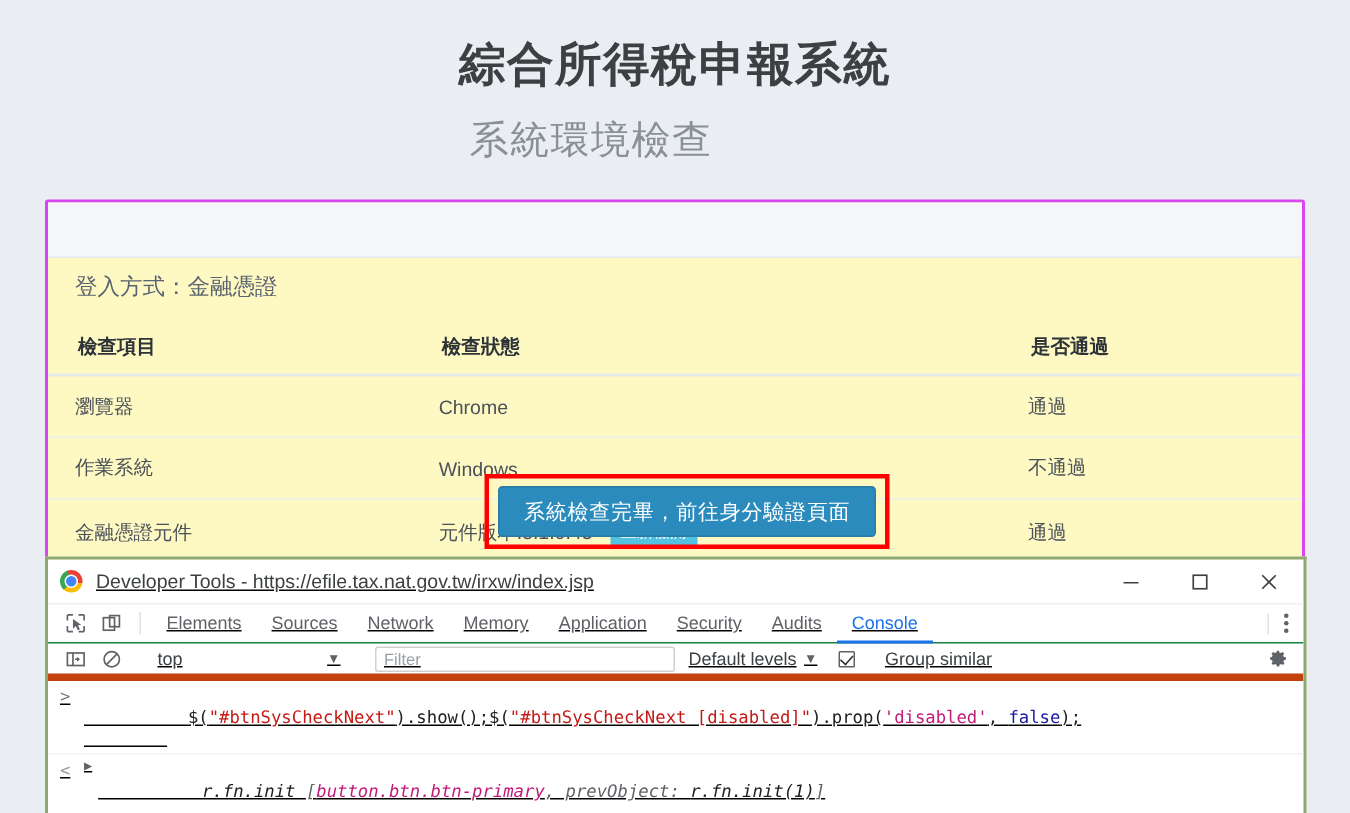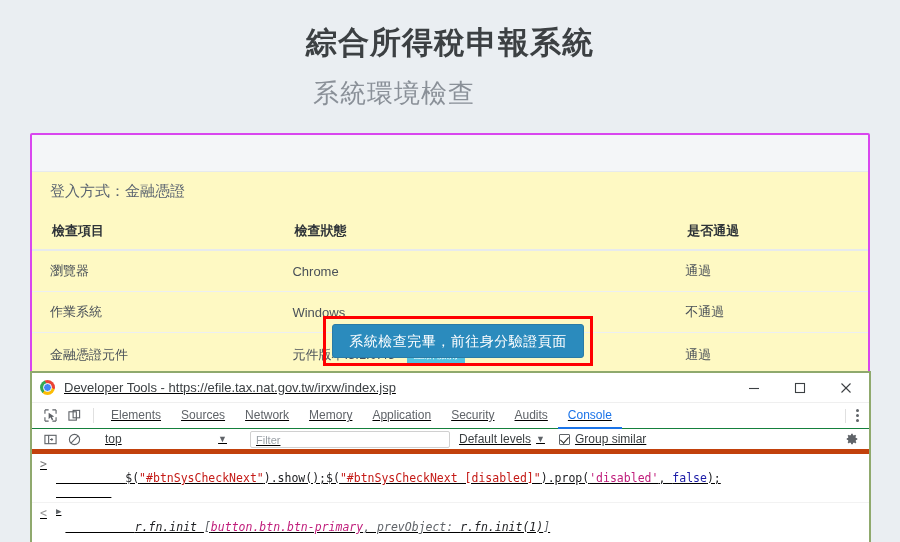--- a/index.html
+++ b/index.html
@@ -219,21 +219,21 @@
   .caret { font-size: 9px; color: #5f6368; }
   .filter-input {
     width: 200px; height: 17px;
     border: 1px solid #d0d0d0; border-radius: 2px;
     font-size: 11px; color: #9aa0a6;
     padding: 0 5px; margin-left: 4px;
     background: #fff; line-height: 16px;
     font-family: "Liberation Sans", sans-serif;
   }
   .levels { margin-left: 9px; display:flex; align-items:center; cursor:pointer; gap:5px; }
-  .group-sim { margin-left: 14px; display:flex; align-items:center; gap:5px; cursor:pointer; }
+  .group-sim { margin-left: 14px; display:flex; align-items:center; gap:20px; cursor:pointer; }
   .chk {
     width: 11px; height: 11px; border: 1px solid #5f6368;
     background:#fff; position: relative; border-radius:1px;
   }
   .chk::after {
     content:""; position:absolute; left:2px; top:0px;
     width:4px; height:7px; border:solid #2b2b2b;
     border-width: 0 1.6px 1.6px 0; transform: rotate(42deg);
   }
   .gear-wrap { margin-left:auto; padding-right:10px; display:flex; align-items:center; cursor:pointer; }

